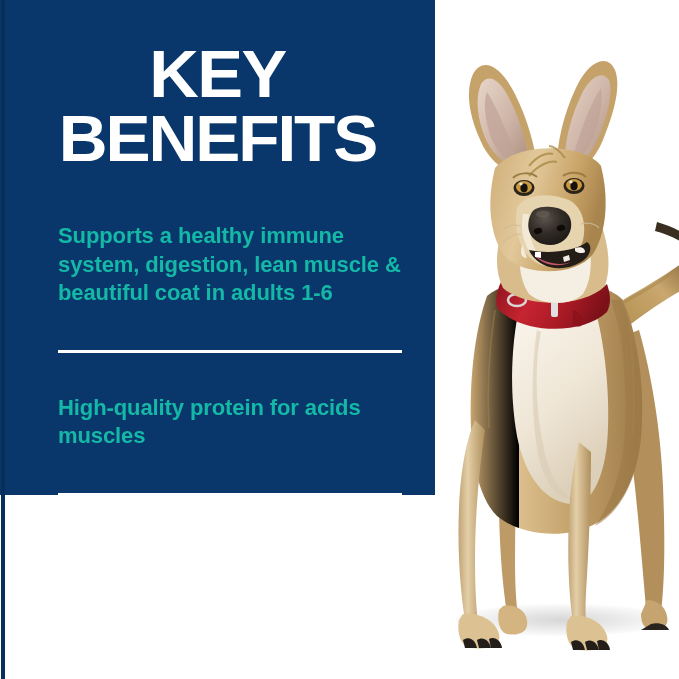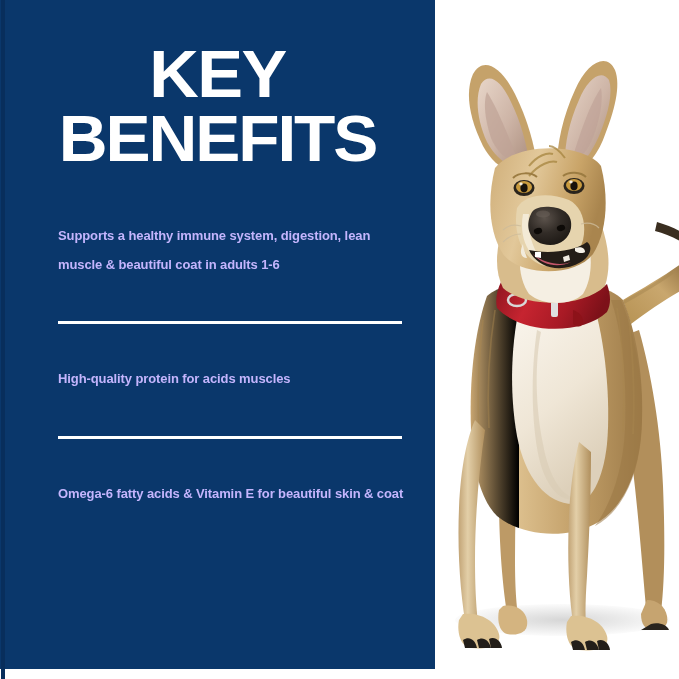--- a/index.html
+++ b/index.html
@@ -13,21 +13,21 @@
   #card {
     position:relative;
     width:679px; height:679px;
     background:#ffffff;
     overflow:hidden;
   }
 
   
   #panel {
     position:absolute; left:0; top:0;
-    width:435px; height:669px;
+    width:435px; height:495px;
     background:#0a376b;
     padding-left:10px;
   }
   #panel-edge {
     position:absolute; left:1px; top:0;
     width:4px; height:679px;
     background:#082e5c;
   }
 
   #heading {
@@ -43,23 +43,23 @@
     transform-origin:center top;
   }
   #heading .ln { display:block; white-space:nowrap; }
   #heading .ln2 { font-size:65px; letter-spacing:-2px; }
 
   .benefits {
     position:absolute; left:58px; top:222px;
     width:348px;
   }
   .benefit-text {
-    color:#c4b5fd;
+    color:#14b8a6;
     font-weight:700;
-    font-size:13px;
+    font-size:22px;
     line-height:28.5px;
     letter-spacing:-0.1px;
   }
   .rule {
     height:3px;
     background:#ffffff;
     width:344px;
     margin:0;
   }
   .b1 { margin-bottom:0; }
@@ -101,21 +101,20 @@
       <div class="benefit-text b1">Supports a healthy immune system, digestion, lean muscle &amp; beautiful coat in adults 1-6</div>
       <div class="gap-a"></div>
       <div class="rule"></div>
       <div class="gap-b"></div>
 
       <div class="benefit-text">High-quality protein for acids muscles</div>
       <div class="gap-c"></div>
       <div class="rule"></div>
       <div class="gap-d"></div>
 
-      <div class="benefit-text">Omega-6 fatty acids &amp; Vitamin E for beautiful skin &amp; coat</div>
     </div>
   </div>
 
   <div id="photo">
     <div id="ground-shadow"></div>
 
     <svg id="dog-svg" viewBox="0 0 264 679">
       <defs>
         <linearGradient id="coatBody" x1="0" y1="0" x2="1" y2="0">
           <stop offset="0%" stop-color="#c8a570"></stop>

